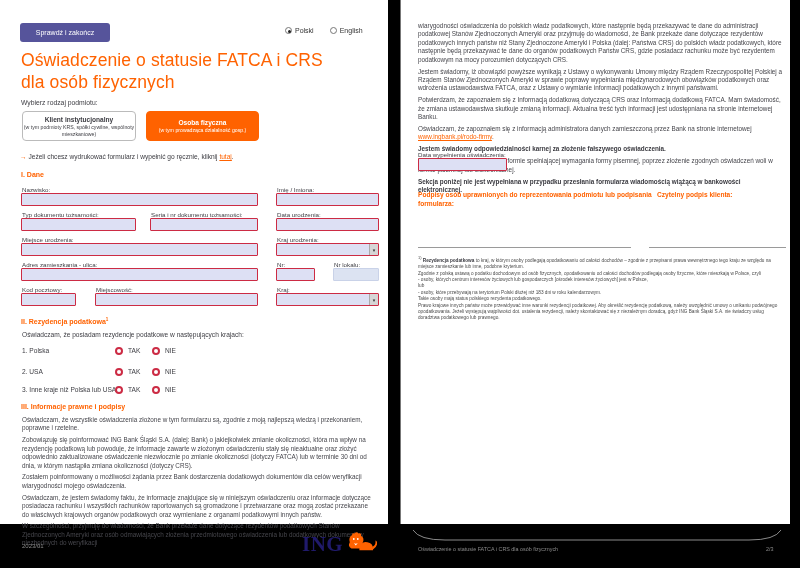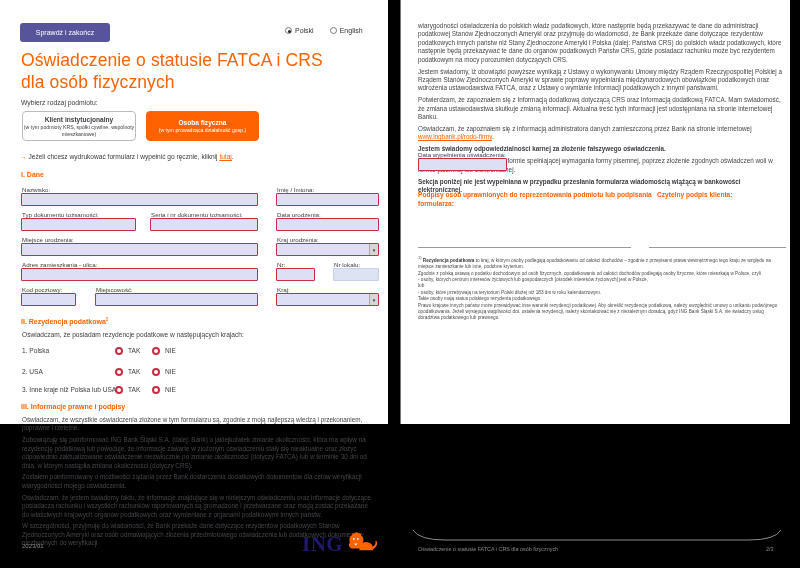--- a/index.html
+++ b/index.html
@@ -1,20 +1,20 @@
 <!DOCTYPE html>
 <html><head>
 <meta charset="utf-8">
 <style>
   * { margin:0; padding:0; box-sizing:border-box; }
   html,body { width:800px; height:568px; }
   body { background:#000; position:relative; overflow:hidden;
          font-family:"Liberation Sans", sans-serif; color:#414146;
          -webkit-text-size-adjust:none; }
-  .page { position:absolute; top:0; height:424px; background:#fff; }
+  .page { position:absolute; top:0; height:524px; background:#fff; }
   #page-left  { left:0;   width:388px; }
   #page-right { left:400px; width:390px; border-left:1px solid #777; }
   .abs { position:absolute; }
 
   
   .check-btn { background:#56549b; color:#fff; border:none; border-radius:3px;
                font-size:7px; width:90px; height:19px; cursor:pointer;
                font-family:"Liberation Sans",sans-serif; }
   .lang-group { display:flex; gap:16px; font-size:7px; color:#333; align-items:center; }
   .lang-opt { display:flex; align-items:center; gap:3px; cursor:pointer; }

